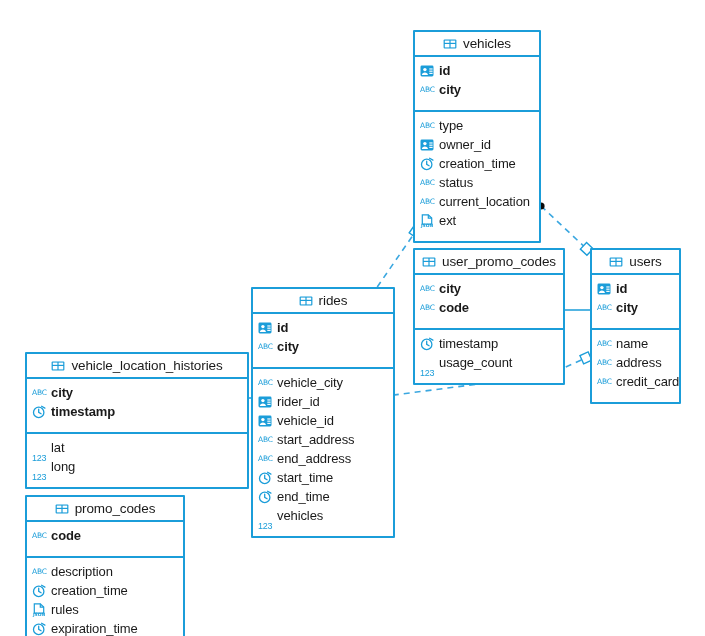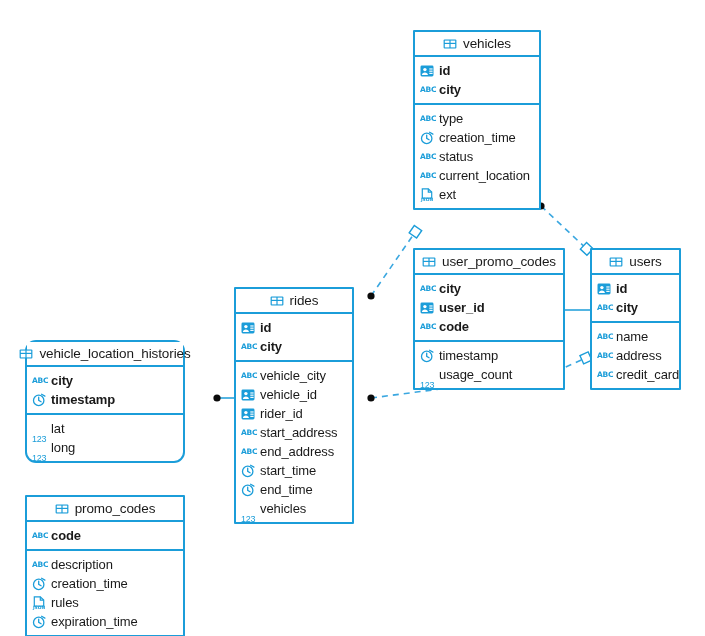--- a/index.html
+++ b/index.html
@@ -51,21 +51,21 @@
     background: #ffffff;
   }
   .entity-title {
     font-size: 13.5px;
     color: #1a1a1a;
     white-space: nowrap;
     letter-spacing: -0.1px;
   }
 
   .section {
-    padding: 4px 0 4px 0;
+    padding: 4px 0 11px 0;
   }
   .section.keys {
     border-bottom: 2px solid #1b9dd9;
   }
 
   .field {
     display: flex;
     align-items: center;
     gap: 5px;
     height: 19px;
@@ -87,21 +87,21 @@
     height: 14px;
     flex: 0 0 14px;
     display: block;
     position: relative;
   }
   .icon svg { display: block; }
 
   .ico-txt {
     font-family: "DejaVu Sans", sans-serif;
     font-size: 7.5px;
-    font-weight: bold;
+    font-weight: normal;
     color: #1b9dd9;
     line-height: 14px;
     letter-spacing: -0.2px;
     text-align: center;
   }
   .ico-num {
     font-family: "Liberation Sans", sans-serif;
     font-size: 9px;
     font-weight: normal;
     color: #1b9dd9;
@@ -195,20 +195,33 @@
           </div>
         </div>
         <div class="section cols">
           <div class="field">
             <span class="icon ico-txt">ABC</span>
             <span class="field-name">type</span>
           </div>
           <div class="field">
             <span class="icon">
               <svg width="14" height="14" viewBox="0 0 14 14">
+                <rect x="0.5" y="1.5" width="13" height="11" rx="1.4" fill="#1b9dd9"></rect>
+                <circle cx="4.9" cy="5.6" r="1.7" fill="#ffffff"></circle>
+                <path d="M1.9 11.1c0-1.7 1.35-2.7 3-2.7s3 1 3 2.7z" fill="#ffffff"></path>
+                <rect x="9.3" y="4.4" width="3.3" height="1.15" fill="#ffffff"></rect>
+                <rect x="9.3" y="6.6" width="3.3" height="1.15" fill="#ffffff"></rect>
+                <rect x="9.3" y="8.8" width="3.3" height="1.15" fill="#ffffff"></rect>
+              </svg>
+            </span>
+            <span class="field-name">owner_id</span>
+          </div>
+          <div class="field">
+            <span class="icon">
+              <svg width="14" height="14" viewBox="0 0 14 14">
                 <circle cx="6.7" cy="7.4" r="5.2" fill="none" stroke="#1b9dd9" stroke-width="1.3"></circle>
                 <path d="M6.7 4.2 L6.7 7.4 L9.1 8.7" fill="none" stroke="#1b9dd9" stroke-width="1.3" stroke-linecap="round"></path>
                 <path d="M9.6 1.3 L12.9 3.1" fill="none" stroke="#1b9dd9" stroke-width="1.3" stroke-linecap="round"></path>
               </svg>
             </span>
             <span class="field-name">creation_time</span>
           </div>
           <div class="field">
             <span class="icon ico-txt">ABC</span>
             <span class="field-name">status</span>
@@ -241,33 +254,20 @@
             </svg>
           </span>
           <span class="entity-title">user_promo_codes</span>
         </div>
         <div class="section keys">
           <div class="field pk">
             <span class="icon ico-txt">ABC</span>
             <span class="field-name">city</span>
           </div>
           <div class="field pk">
-            <span class="icon">
-              <svg width="14" height="14" viewBox="0 0 14 14">
-                <rect x="0.5" y="1.5" width="13" height="11" rx="1.4" fill="#1b9dd9"></rect>
-                <circle cx="4.9" cy="5.6" r="1.7" fill="#ffffff"></circle>
-                <path d="M1.9 11.1c0-1.7 1.35-2.7 3-2.7s3 1 3 2.7z" fill="#ffffff"></path>
-                <rect x="9.3" y="4.4" width="3.3" height="1.15" fill="#ffffff"></rect>
-                <rect x="9.3" y="6.6" width="3.3" height="1.15" fill="#ffffff"></rect>
-                <rect x="9.3" y="8.8" width="3.3" height="1.15" fill="#ffffff"></rect>
-              </svg>
-            </span>
-            <span class="field-name">user_id</span>
-          </div>
-          <div class="field pk">
             <span class="icon ico-txt">ABC</span>
             <span class="field-name">code</span>
           </div>
         </div>
         <div class="section cols">
           <div class="field">
             <span class="icon">
               <svg width="14" height="14" viewBox="0 0 14 14">
                 <circle cx="6.7" cy="7.4" r="5.2" fill="none" stroke="#1b9dd9" stroke-width="1.3"></circle>
                 <path d="M6.7 4.2 L6.7 7.4 L9.1 8.7" fill="none" stroke="#1b9dd9" stroke-width="1.3" stroke-linecap="round"></path>
@@ -322,21 +322,21 @@
           <div class="field">
             <span class="icon ico-txt">ABC</span>
             <span class="field-name">address</span>
           </div>
           <div class="field">
             <span class="icon ico-txt">ABC</span>
             <span class="field-name">credit_card</span>
           </div>
         </div>
       </div>
-      <div class="entity" style="left: 234px; top: 287px; width: 120px;">
+      <div class="entity" style="left: 251px; top: 287px; width: 144px;">
         <div class="entity-header">
           <span class="icon">
             <svg width="14" height="14" viewBox="0 0 14 14">
               <rect x="0.6" y="2.4" width="12.8" height="9.2" rx="1" fill="#1b9dd9"></rect>
               <rect x="1.8" y="3.6" width="4.6" height="2.2" fill="#ffffff"></rect>
               <rect x="7.6" y="3.6" width="4.6" height="2.2" fill="#ffffff"></rect>
               <rect x="1.8" y="7.0" width="4.6" height="3.4" fill="#ffffff"></rect>
               <rect x="7.6" y="7.0" width="4.6" height="3.4" fill="#ffffff"></rect>
             </svg>
           </span>
@@ -370,34 +370,34 @@
             <span class="icon">
               <svg width="14" height="14" viewBox="0 0 14 14">
                 <rect x="0.5" y="1.5" width="13" height="11" rx="1.4" fill="#1b9dd9"></rect>
                 <circle cx="4.9" cy="5.6" r="1.7" fill="#ffffff"></circle>
                 <path d="M1.9 11.1c0-1.7 1.35-2.7 3-2.7s3 1 3 2.7z" fill="#ffffff"></path>
                 <rect x="9.3" y="4.4" width="3.3" height="1.15" fill="#ffffff"></rect>
                 <rect x="9.3" y="6.6" width="3.3" height="1.15" fill="#ffffff"></rect>
                 <rect x="9.3" y="8.8" width="3.3" height="1.15" fill="#ffffff"></rect>
               </svg>
             </span>
-            <span class="field-name">vehicle_id</span>
+            <span class="field-name">rider_id</span>
           </div>
           <div class="field">
             <span class="icon">
               <svg width="14" height="14" viewBox="0 0 14 14">
                 <rect x="0.5" y="1.5" width="13" height="11" rx="1.4" fill="#1b9dd9"></rect>
                 <circle cx="4.9" cy="5.6" r="1.7" fill="#ffffff"></circle>
                 <path d="M1.9 11.1c0-1.7 1.35-2.7 3-2.7s3 1 3 2.7z" fill="#ffffff"></path>
                 <rect x="9.3" y="4.4" width="3.3" height="1.15" fill="#ffffff"></rect>
                 <rect x="9.3" y="6.6" width="3.3" height="1.15" fill="#ffffff"></rect>
                 <rect x="9.3" y="8.8" width="3.3" height="1.15" fill="#ffffff"></rect>
               </svg>
             </span>
-            <span class="field-name">rider_id</span>
+            <span class="field-name">vehicle_id</span>
           </div>
           <div class="field">
             <span class="icon ico-txt">ABC</span>
             <span class="field-name">start_address</span>
           </div>
           <div class="field">
             <span class="icon ico-txt">ABC</span>
             <span class="field-name">end_address</span>
           </div>
           <div class="field">
@@ -419,21 +419,21 @@
               </svg>
             </span>
             <span class="field-name">end_time</span>
           </div>
           <div class="field">
             <span class="icon ico-num">123</span>
             <span class="field-name">vehicles</span>
           </div>
         </div>
       </div>
-      <div class="entity" style="left: 25px; top: 340px; width: 160px; border-radius: 11px;">
+      <div class="entity" style="left: 25px; top: 352px; width: 224px;">
         <div class="entity-header">
           <span class="icon">
             <svg width="14" height="14" viewBox="0 0 14 14">
               <rect x="0.6" y="2.4" width="12.8" height="9.2" rx="1" fill="#1b9dd9"></rect>
               <rect x="1.8" y="3.6" width="4.6" height="2.2" fill="#ffffff"></rect>
               <rect x="7.6" y="3.6" width="4.6" height="2.2" fill="#ffffff"></rect>
               <rect x="1.8" y="7.0" width="4.6" height="3.4" fill="#ffffff"></rect>
               <rect x="7.6" y="7.0" width="4.6" height="3.4" fill="#ffffff"></rect>
             </svg>
           </span>

